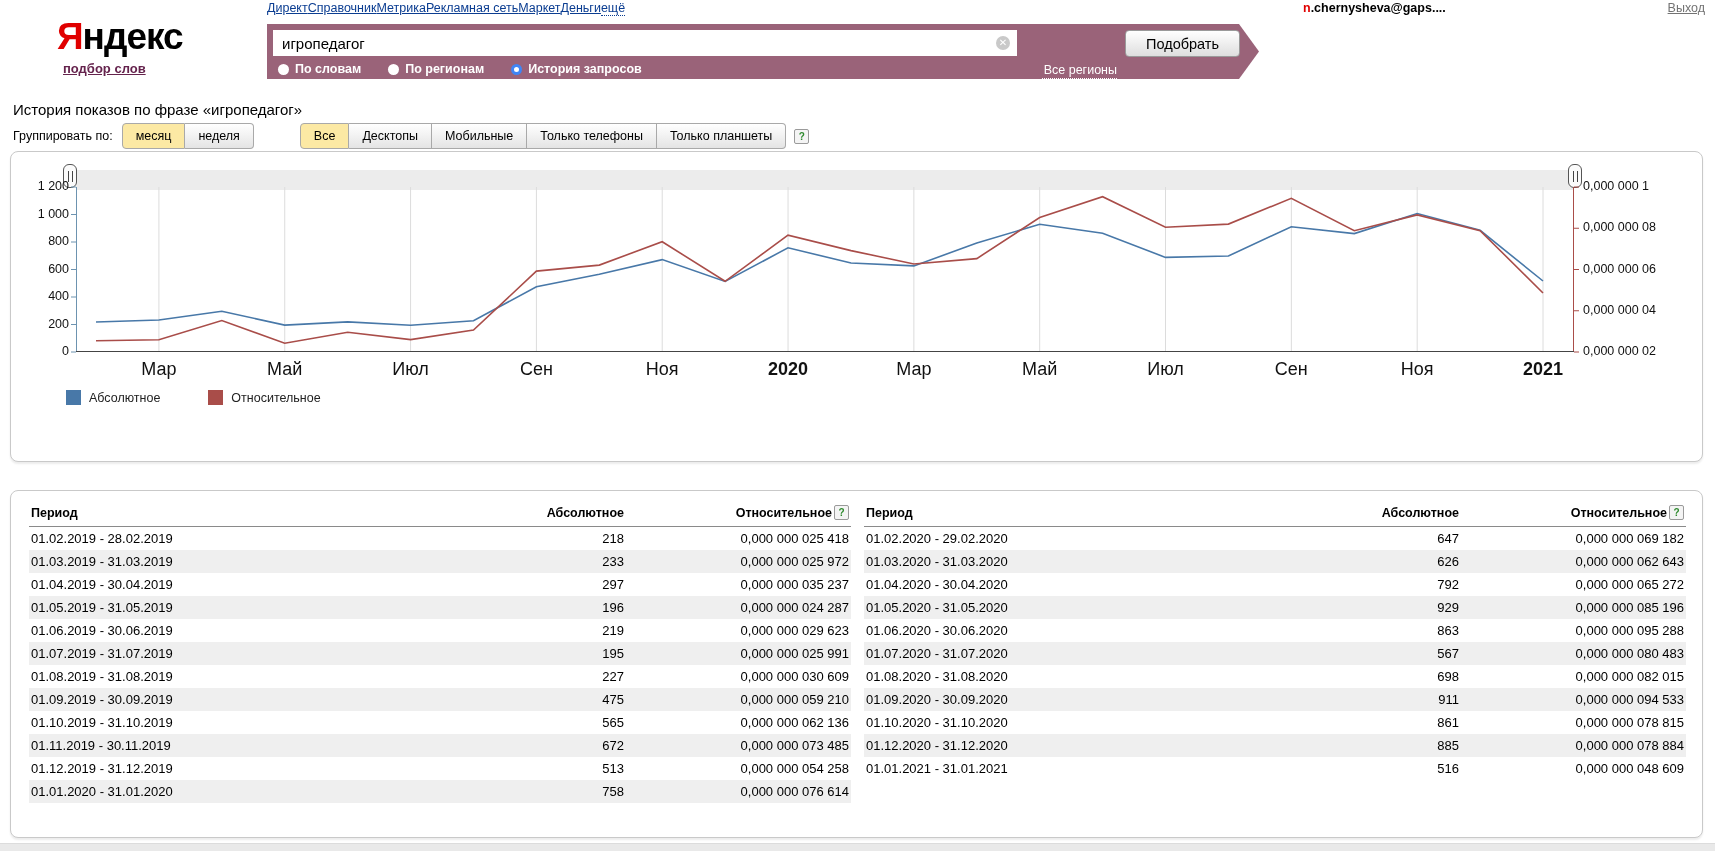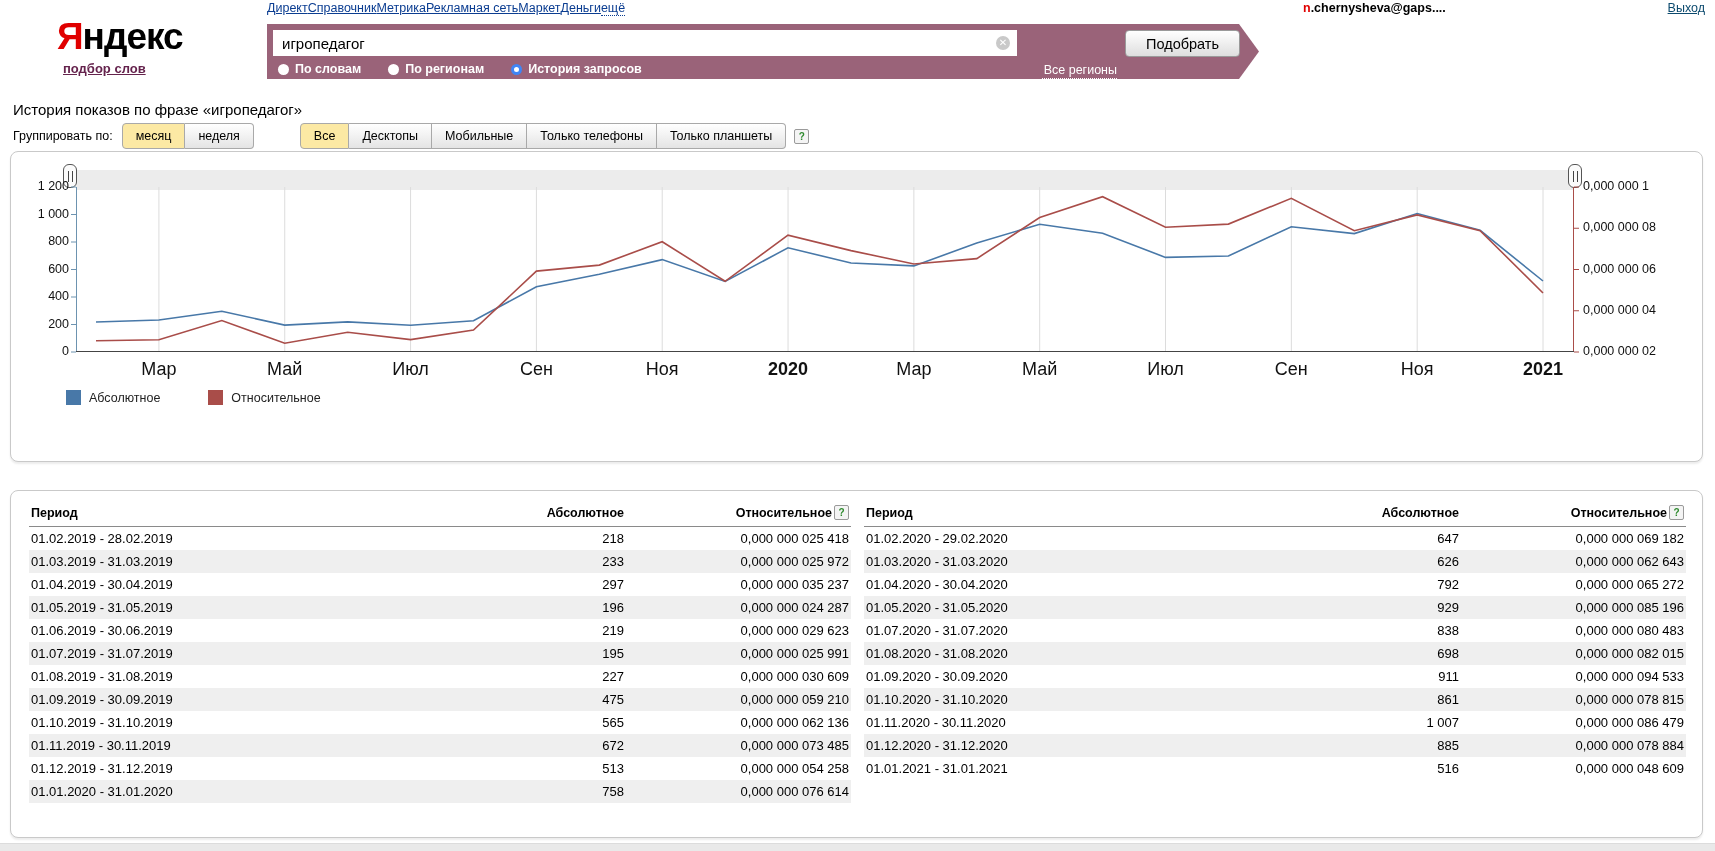--- a/index.html
+++ b/index.html
@@ -11,21 +11,21 @@
   a{cursor:pointer;}
   
   .logo{position:absolute;left:57px;top:16px;font-size:37px;font-weight:bold;letter-spacing:-1px;color:#000;}
   .logo .first{color:#e00000;}
   .wordstat-link{position:absolute;left:63px;top:61px;font-size:13px;font-weight:bold;color:#65234d;text-decoration:underline;}
   .top-nav{position:absolute;left:267px;top:1px;display:flex;font-size:12.5px;}
   .nav-link{color:#0b3d91;text-decoration:underline;}
   .nav-link.dotted{text-decoration:none;border-bottom:1px dotted #0b3d91;}
   .account-email{position:absolute;left:1303px;top:1px;font-size:12.5px;font-weight:bold;color:#000;}
   .account-email .first{color:#e00000;}
-  .logout-link{position:absolute;right:10px;top:1px;font-size:12.5px;color:#0c4a6e;text-decoration:underline;}
+  .logout-link{position:absolute;right:10px;top:1px;font-size:12.5px;color:#737373;text-decoration:underline;}
   
   .banner{position:absolute;left:267px;top:24px;width:992px;height:55px;background:#9a6379;
     -webkit-clip-path:polygon(0 0,calc(100% - 20px) 0,100% 50%,calc(100% - 20px) 100%,0 100%);
     clip-path:polygon(0 0,calc(100% - 20px) 0,100% 50%,calc(100% - 20px) 100%,0 100%);}
   .search-wrap{position:absolute;left:6px;top:6px;width:744px;height:26px;background:#fff;}
   .search-input{position:absolute;left:0;top:0;width:100%;height:100%;border:none;outline:none;
     font-size:15px;padding:0 28px 0 9px;box-sizing:border-box;font-family:inherit;background:transparent;}
   .clear-icon{position:absolute;right:7px;top:6px;width:14px;height:14px;border-radius:50%;
     background:#c9c9c9;color:#fff;font-size:10px;line-height:14px;text-align:center;font-weight:bold;}
   .submit-btn{position:absolute;left:858px;top:6px;height:27px;padding:0 20px;
@@ -322,45 +322,45 @@
           <td class="col-period">01.04.2020 - 30.04.2020</td>
           <td>792</td>
           <td>0,000 000 065 272</td>
         </tr>
         <tr>
           <td class="col-period">01.05.2020 - 31.05.2020</td>
           <td>929</td>
           <td>0,000 000 085 196</td>
         </tr>
         <tr>
+          <td class="col-period">01.06.2020 - 30.06.2020</td>
+          <td>863</td>
+          <td>0,000 000 095 288</td>
+        </tr>
+        <tr>
           <td class="col-period">01.07.2020 - 31.07.2020</td>
-          <td>838</td>
+          <td>567</td>
           <td>0,000 000 080 483</td>
         </tr>
         <tr>
           <td class="col-period">01.08.2020 - 31.08.2020</td>
           <td>698</td>
           <td>0,000 000 082 015</td>
         </tr>
         <tr>
           <td class="col-period">01.09.2020 - 30.09.2020</td>
           <td>911</td>
           <td>0,000 000 094 533</td>
         </tr>
         <tr>
           <td class="col-period">01.10.2020 - 31.10.2020</td>
           <td>861</td>
           <td>0,000 000 078 815</td>
         </tr>
         <tr>
-          <td class="col-period">01.11.2020 - 30.11.2020</td>
-          <td>1 007</td>
-          <td>0,000 000 086 479</td>
-        </tr>
-        <tr>
           <td class="col-period">01.12.2020 - 31.12.2020</td>
           <td>885</td>
           <td>0,000 000 078 884</td>
         </tr>
         <tr>
           <td class="col-period">01.01.2021 - 31.01.2021</td>
           <td>516</td>
           <td>0,000 000 048 609</td>
         </tr>
       </tbody>

